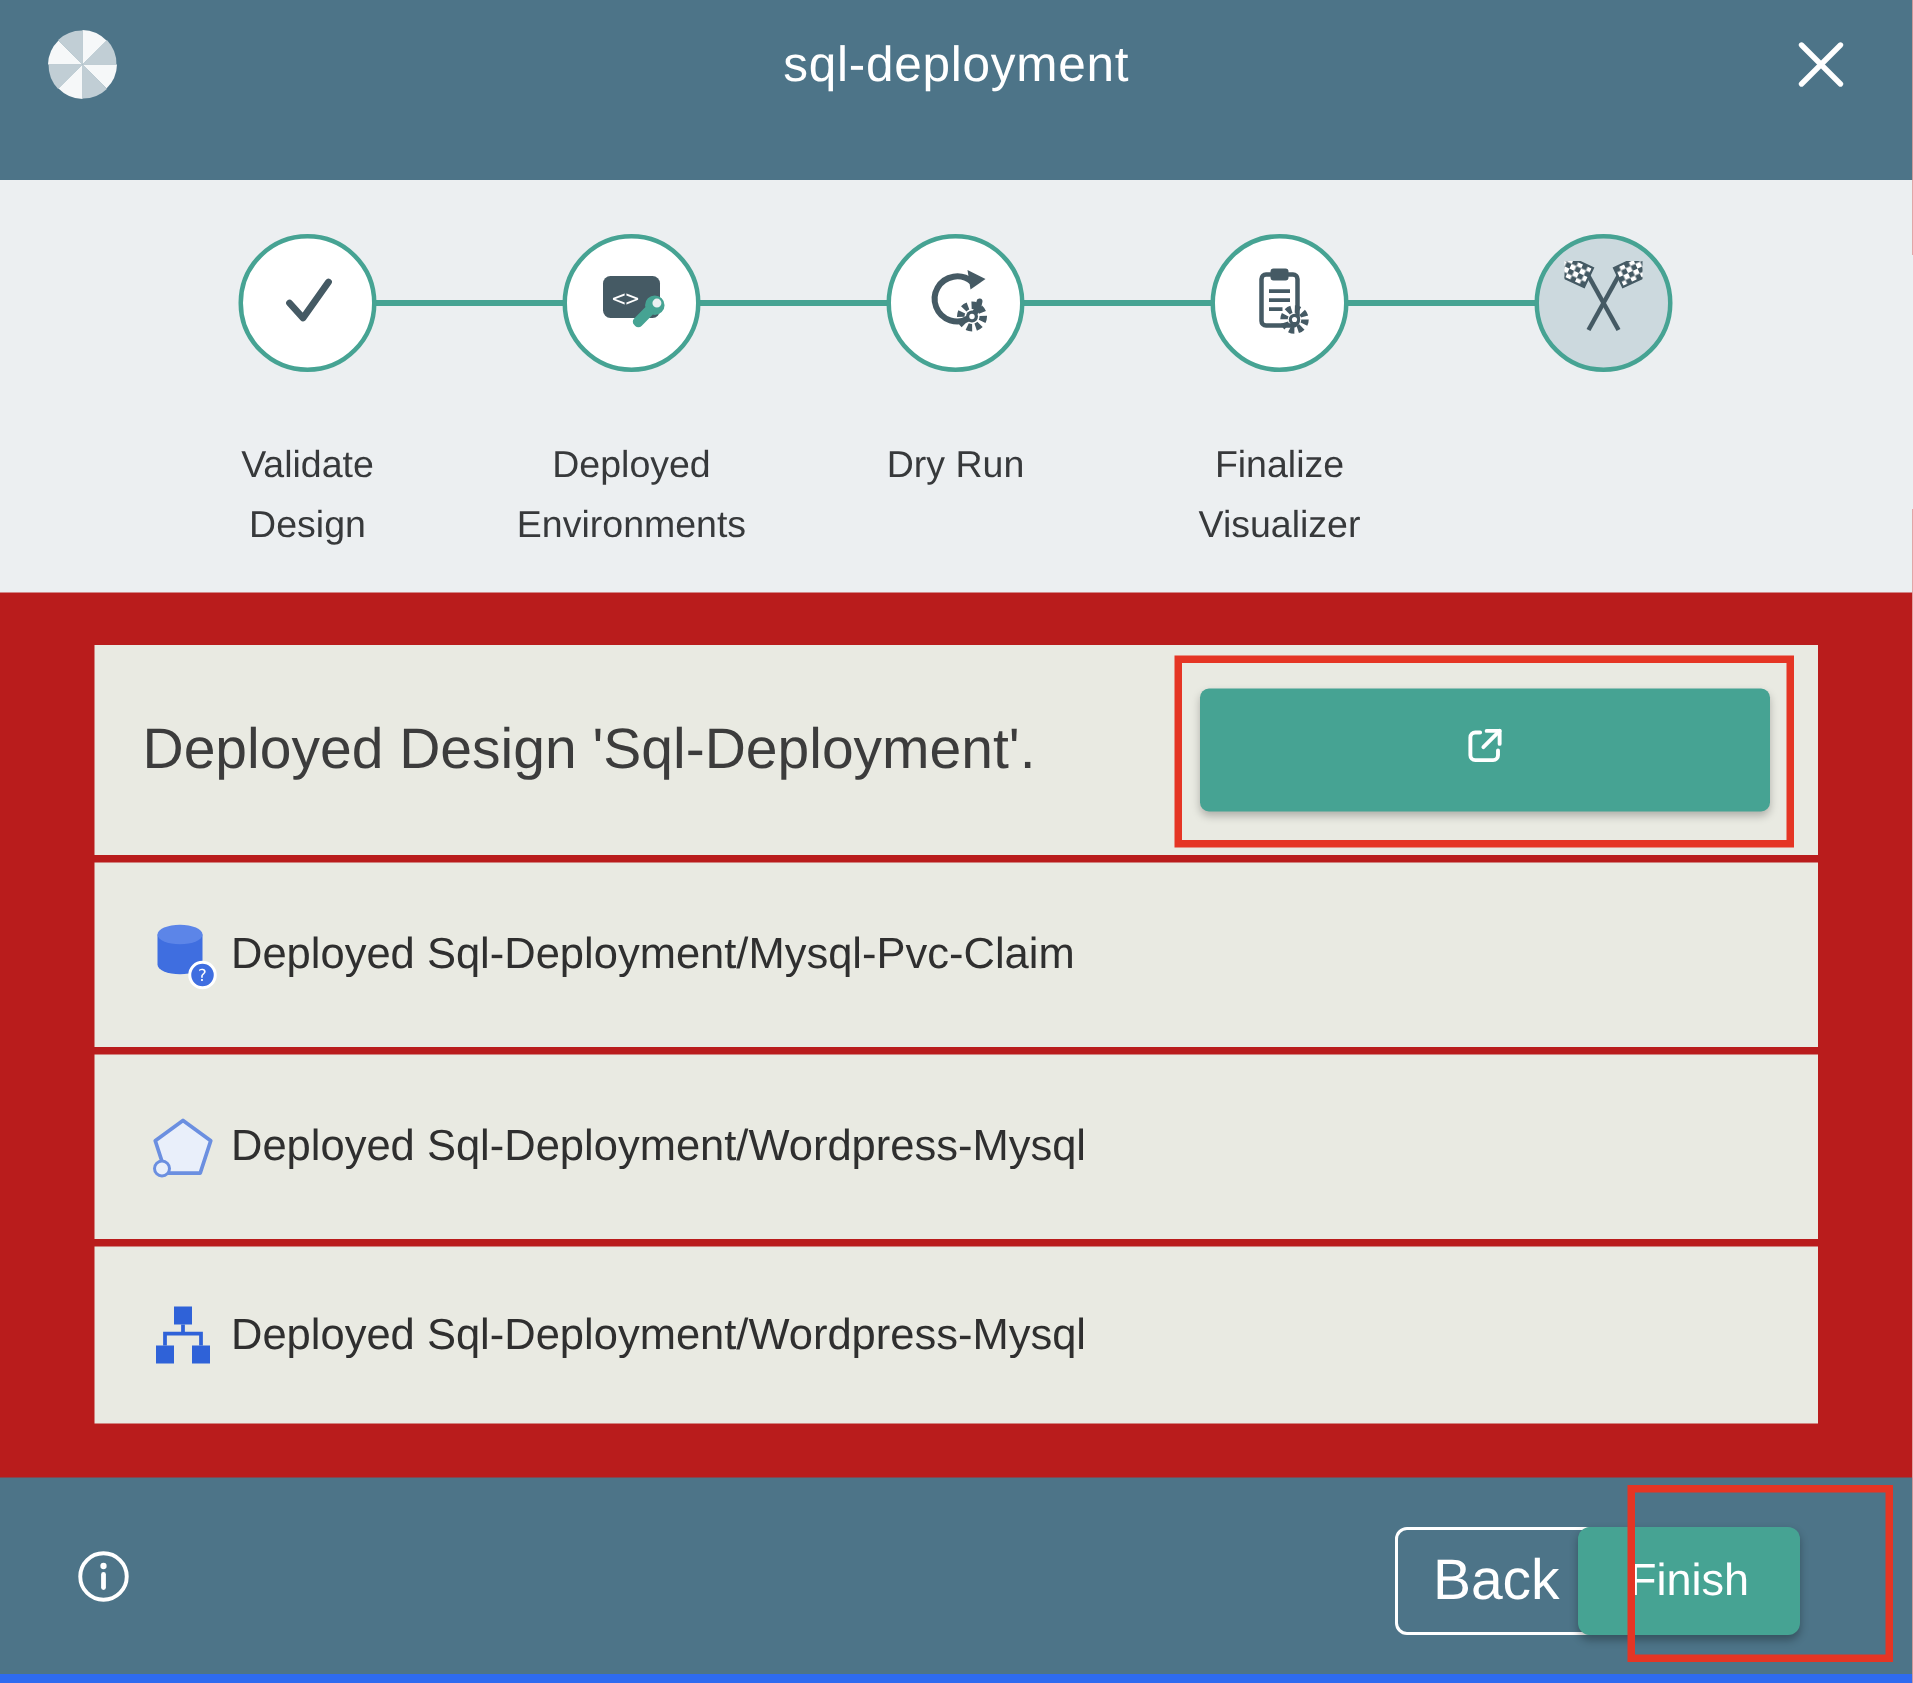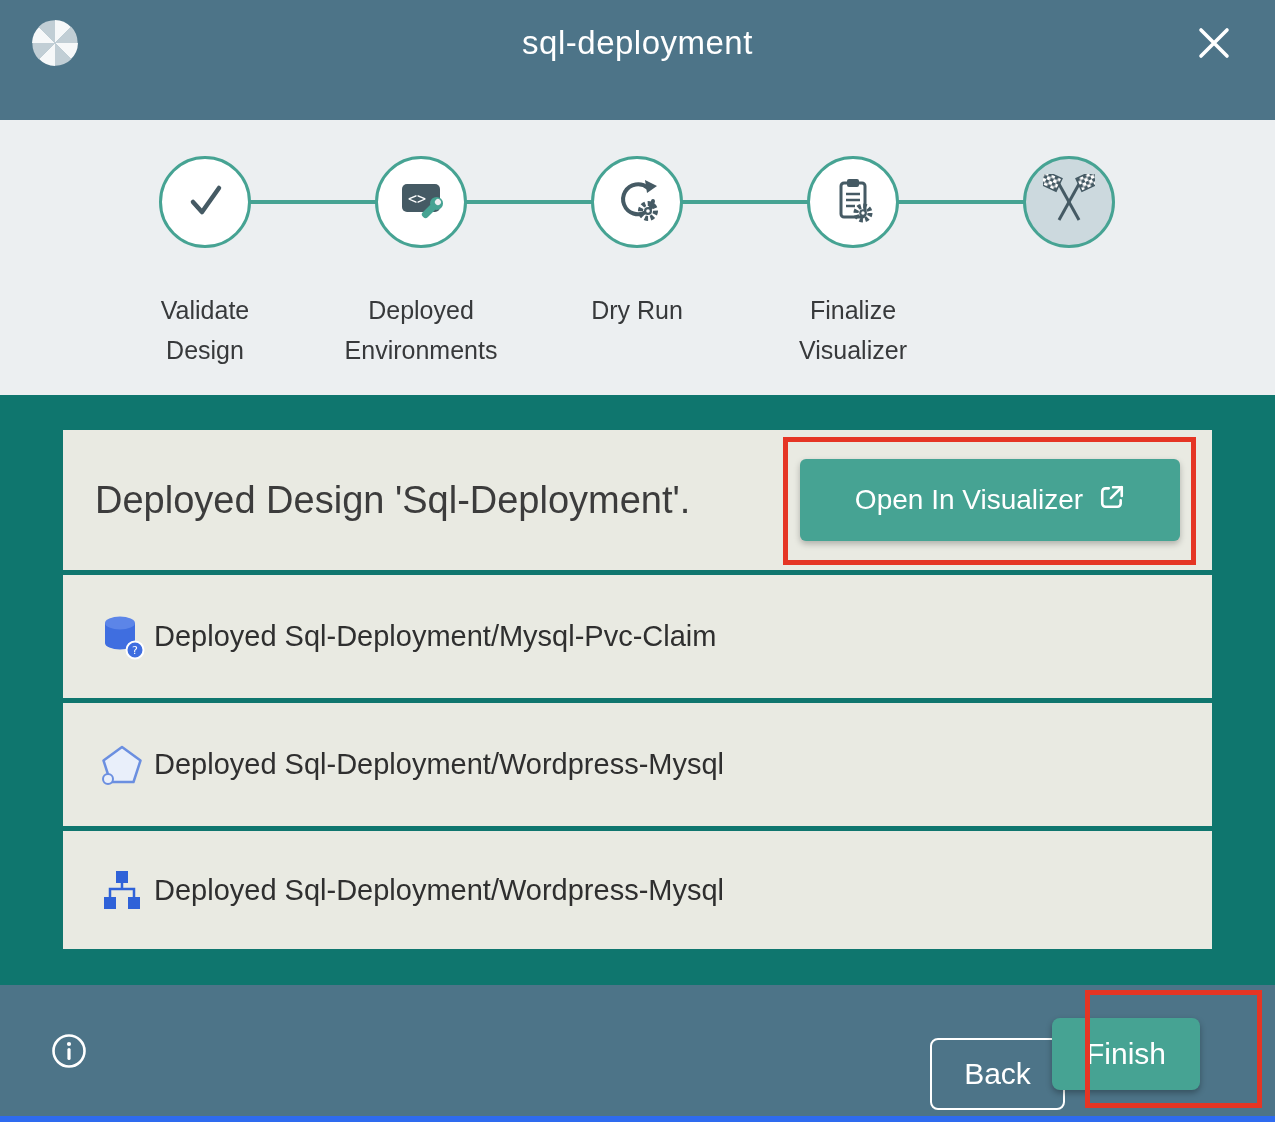--- a/index.html
+++ b/index.html
@@ -1,21 +1,21 @@
 <!DOCTYPE html>
 <html><head>
 <meta charset="utf-8">
 <style>
   html,body{margin:0;padding:0;background:#ffffff;}
   .app{
     position:relative;
     width:1275px;height:1122px;
     font-family:"Liberation Sans","DejaVu Sans",sans-serif;
     overflow:hidden;
-    background:#0f766e;
+    background:#b91c1c;
   }
   
   .header{
     position:absolute;left:0;top:0;width:1275px;height:120px;
     background:#4d7488;
   }
   .logo{position:absolute;left:26px;top:14px;width:58px;height:58px;}
   .title{
     position:absolute;left:0;top:0;width:1275px;height:86px;
     display:flex;align-items:center;justify-content:center;
@@ -65,21 +65,21 @@
   }
   
   .footer{
     position:absolute;left:0;top:985px;width:1275px;height:131px;
     background:#4d7488;
   }
   .info-btn{position:absolute;left:51px;top:1033px;width:36px;height:36px;cursor:pointer;}
   .back-btn{
     position:absolute;left:930px;top:1018px;width:135px;height:72px;
     background:transparent;border:2px solid #ffffff;border-radius:8px;
-    color:#ffffff;font-size:30px;font-family:inherit;cursor:pointer;margin-top:20px;
+    color:#ffffff;font-size:38px;font-family:inherit;cursor:pointer;
   }
   .finish-btn{
     position:absolute;left:1052px;top:1018px;width:148px;height:72px;
     background:#46a393;border:none;border-radius:8px;
     color:#ffffff;font-size:30px;font-family:inherit;cursor:pointer;
     box-shadow:0 3px 6px rgba(0,0,0,0.3);
   }
   
   .annotation{
     position:absolute;border:5px solid #e53524;box-sizing:border-box;
@@ -201,21 +201,20 @@
         </svg>
       </span>
     </div>
   </div>
 
   <div class="rows">
 
     <div class="row row-summary">
       <span class="summary-text">Deployed Design 'Sql-Deployment'.</span>
       <button class="viz-btn">
-        <span>Open In Visualizer</span>
         <span>
           <svg width="26" height="26" viewBox="0 0 24 24">
             <path d="M9 4 H6 a3 3 0 0 0 -3 3 v11 a3 3 0 0 0 3 3 h11 a3 3 0 0 0 3 -3 v-3" stroke="#ffffff" stroke-width="2.4" fill="none" stroke-linecap="round"></path>
             <path d="M13 3 h8 v8" stroke="#ffffff" stroke-width="2.4" fill="none" stroke-linecap="round" stroke-linejoin="round"></path>
             <line x1="21" y1="3" x2="11" y2="13" stroke="#ffffff" stroke-width="2.4" stroke-linecap="round"></line>
           </svg>
         </span>
       </button>
     </div>
 

